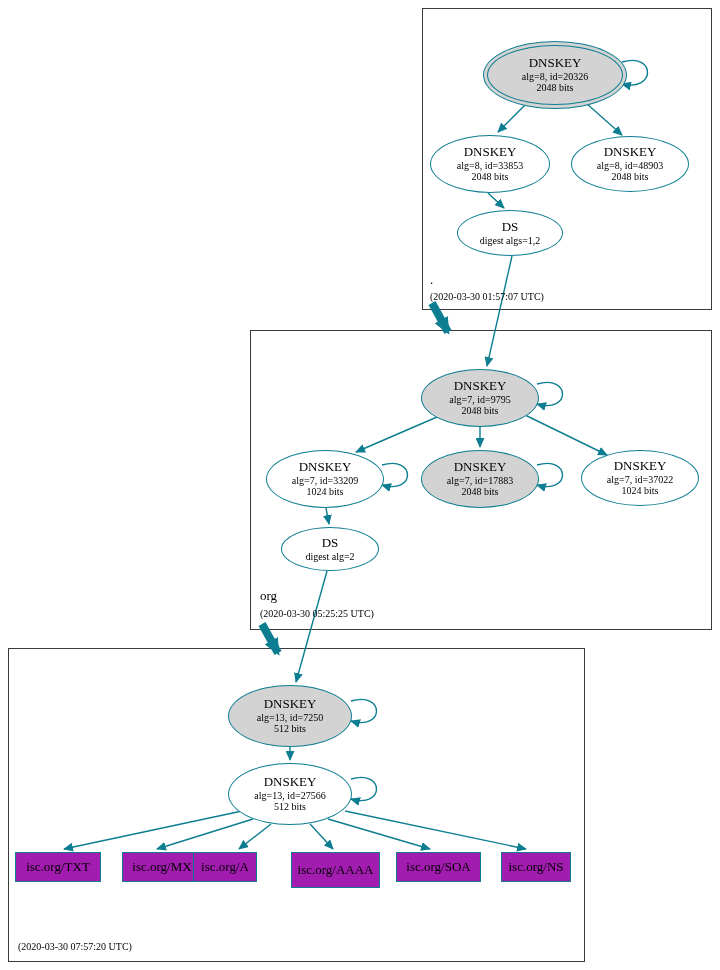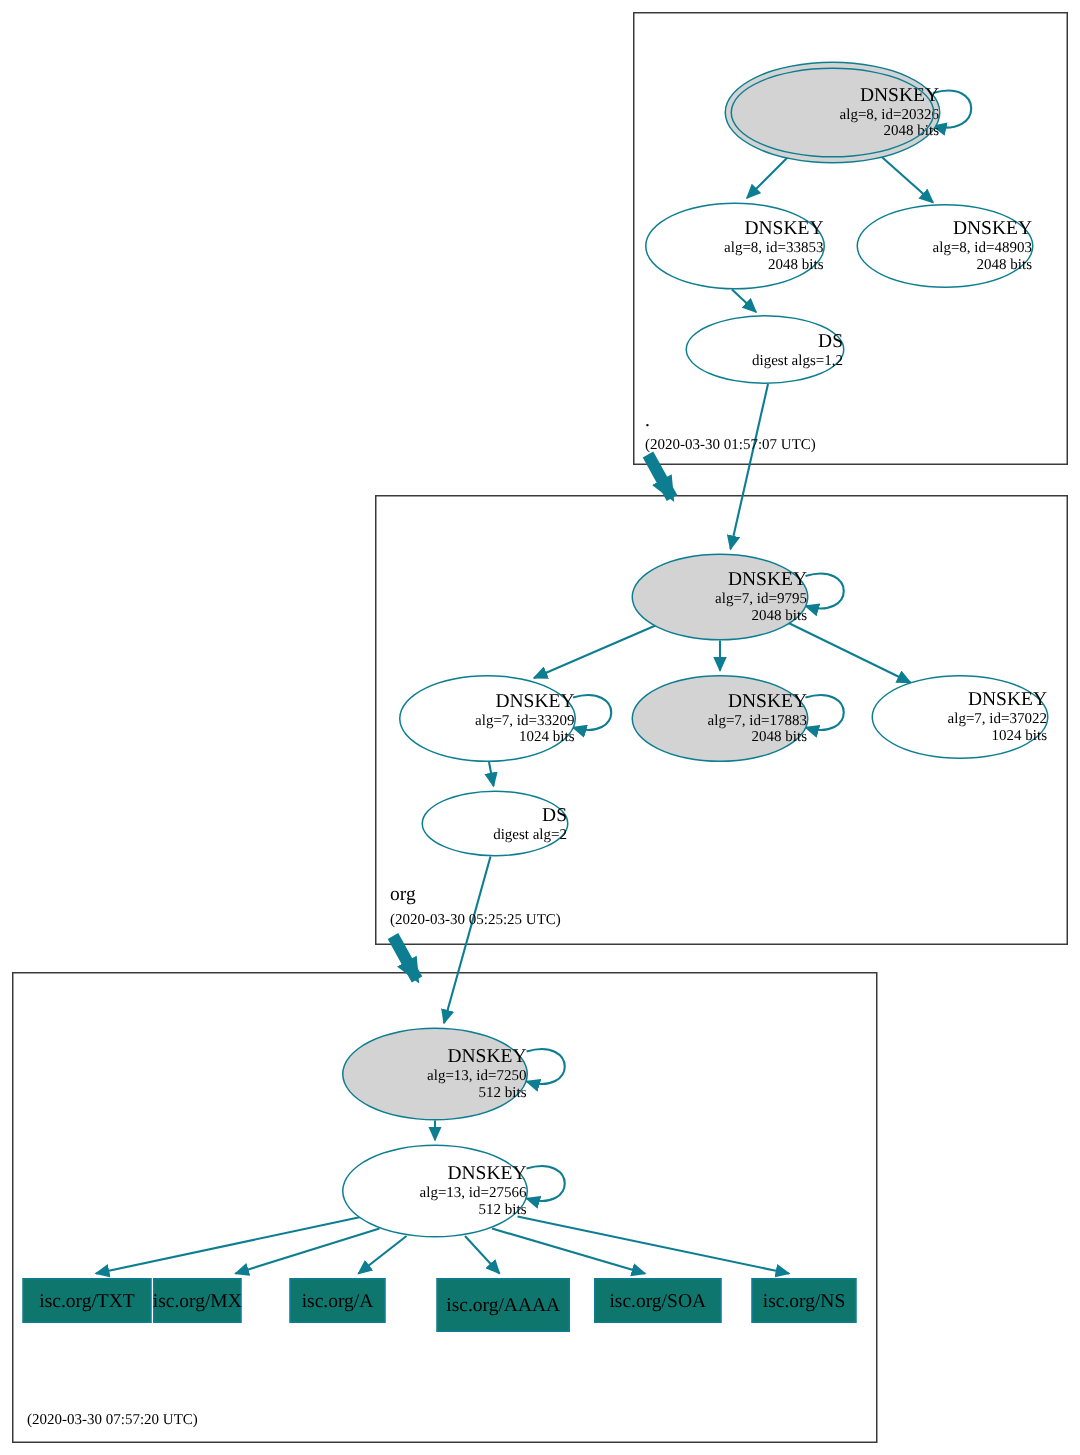--- a/index.html
+++ b/index.html
@@ -7,29 +7,29 @@
   body { font-family:"Liberation Serif","DejaVu Serif",serif; color:#000; }
   .canvas { position:relative; width:720px; height:970px; background:#fff; overflow:hidden; }
 
   .zone-box { position:absolute; border:1px solid #3a3a3a; background:transparent; z-index:1; }
   .zone-label { position:absolute; left:10px; font-size:13px; z-index:4; }
   .zone-ts { position:absolute; left:10px; font-size:10px; z-index:4; }
 
   svg.edges { position:absolute; left:0; top:0; z-index:2; }
 
   .node { position:absolute; z-index:3; display:flex; flex-direction:column;
-          align-items:flex-end; justify-content:center; text-align:center; line-height:1.15; }
+          align-items:center; justify-content:center; text-align:center; line-height:1.15; }
   .ellipse { border:1.4px solid #0d7e91; border-radius:50%; background:#ffffff; }
   .ellipse.gray { background:#d3d3d3; }
   .double::after { content:""; position:absolute; inset:3px; border:1.4px solid #0d7e91;
                    border-radius:50%; pointer-events:none; }
   .node .ttl { font-size:13px; }
   .node .sub { font-size:10px; }
 
-  .rrset { position:absolute; z-index:3; border:1.4px solid #0d7e91; background:#0f766e;
+  .rrset { position:absolute; z-index:3; border:1.4px solid #0d7e91; background:#a21caf;
            display:flex; align-items:center; justify-content:center; font-size:13px; }
 </style>
 </head>
 <body>
 
 <div class="canvas">
 
   <div class="zone-box" style="left:422px; top:8px; width:290px; height:302px;"></div>
   <div class="zone-box" style="left:250px; top:330px; width:462px; height:300px;"></div>
   <div class="zone-box" style="left:8px; top:648px; width:577px; height:314px;"></div>
@@ -140,21 +140,21 @@
     <div class="sub">512 bits</div>
   </div>
 
   <div class="node ellipse" style="left:228px; top:763px; width:124px; height:62px;">
     <div class="ttl">DNSKEY</div>
     <div class="sub">alg=13, id=27566</div>
     <div class="sub">512 bits</div>
   </div>
 
   <div class="rrset" style="left:15px;  top:852px; width:86px; height:30px;">isc.org/TXT</div>
-  <div class="rrset" style="left:102px; top:852px; width:59px; height:30px;">isc.org/MX</div>
+  <div class="rrset" style="left:122px; top:852px; width:80px; height:30px;">isc.org/MX</div>
   <div class="rrset" style="left:193px; top:852px; width:64px; height:30px;">isc.org/A</div>
   <div class="rrset" style="left:291px; top:852px; width:89px; height:36px;">isc.org/AAAA</div>
   <div class="rrset" style="left:396px; top:852px; width:85px; height:30px;">isc.org/SOA</div>
   <div class="rrset" style="left:501px; top:852px; width:70px; height:30px;">isc.org/NS</div>
 
   <div class="zone-label" style="top:972px; left:18px;">isc.org</div>
   <div class="zone-ts" style="top:941px; left:18px;">(2020-03-30 07:57:20 UTC)</div>
 
 </div>
 

